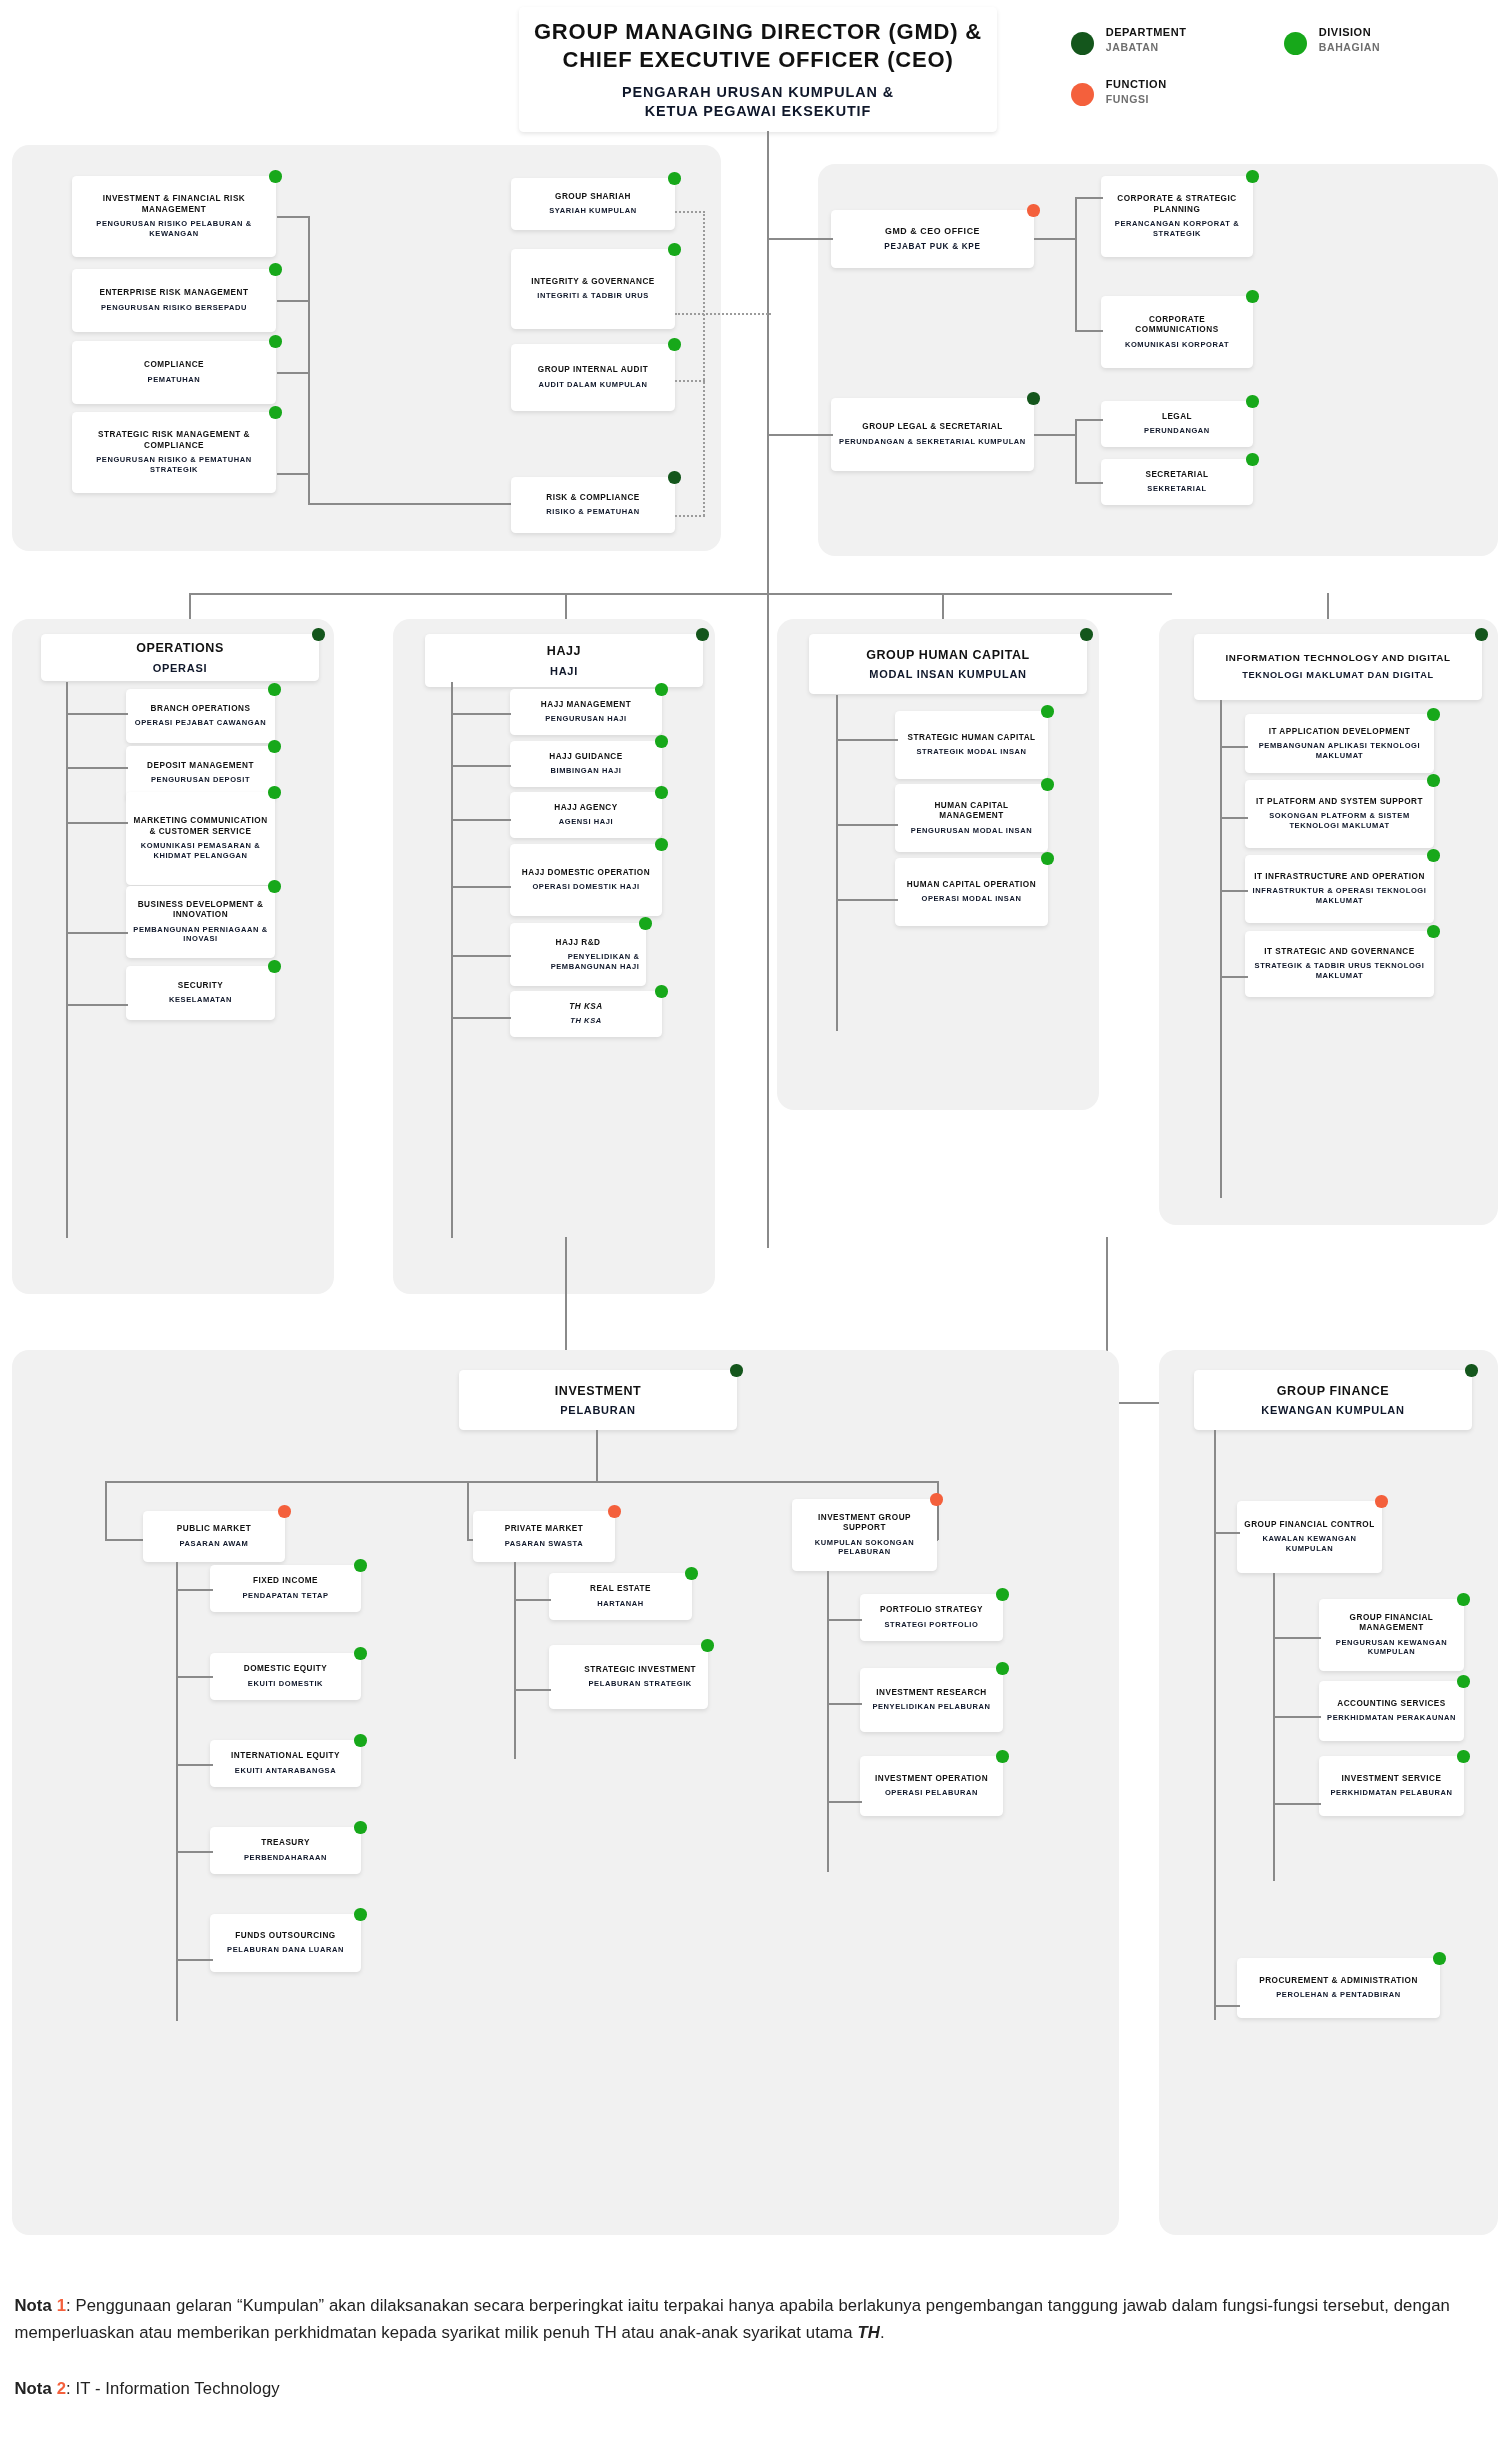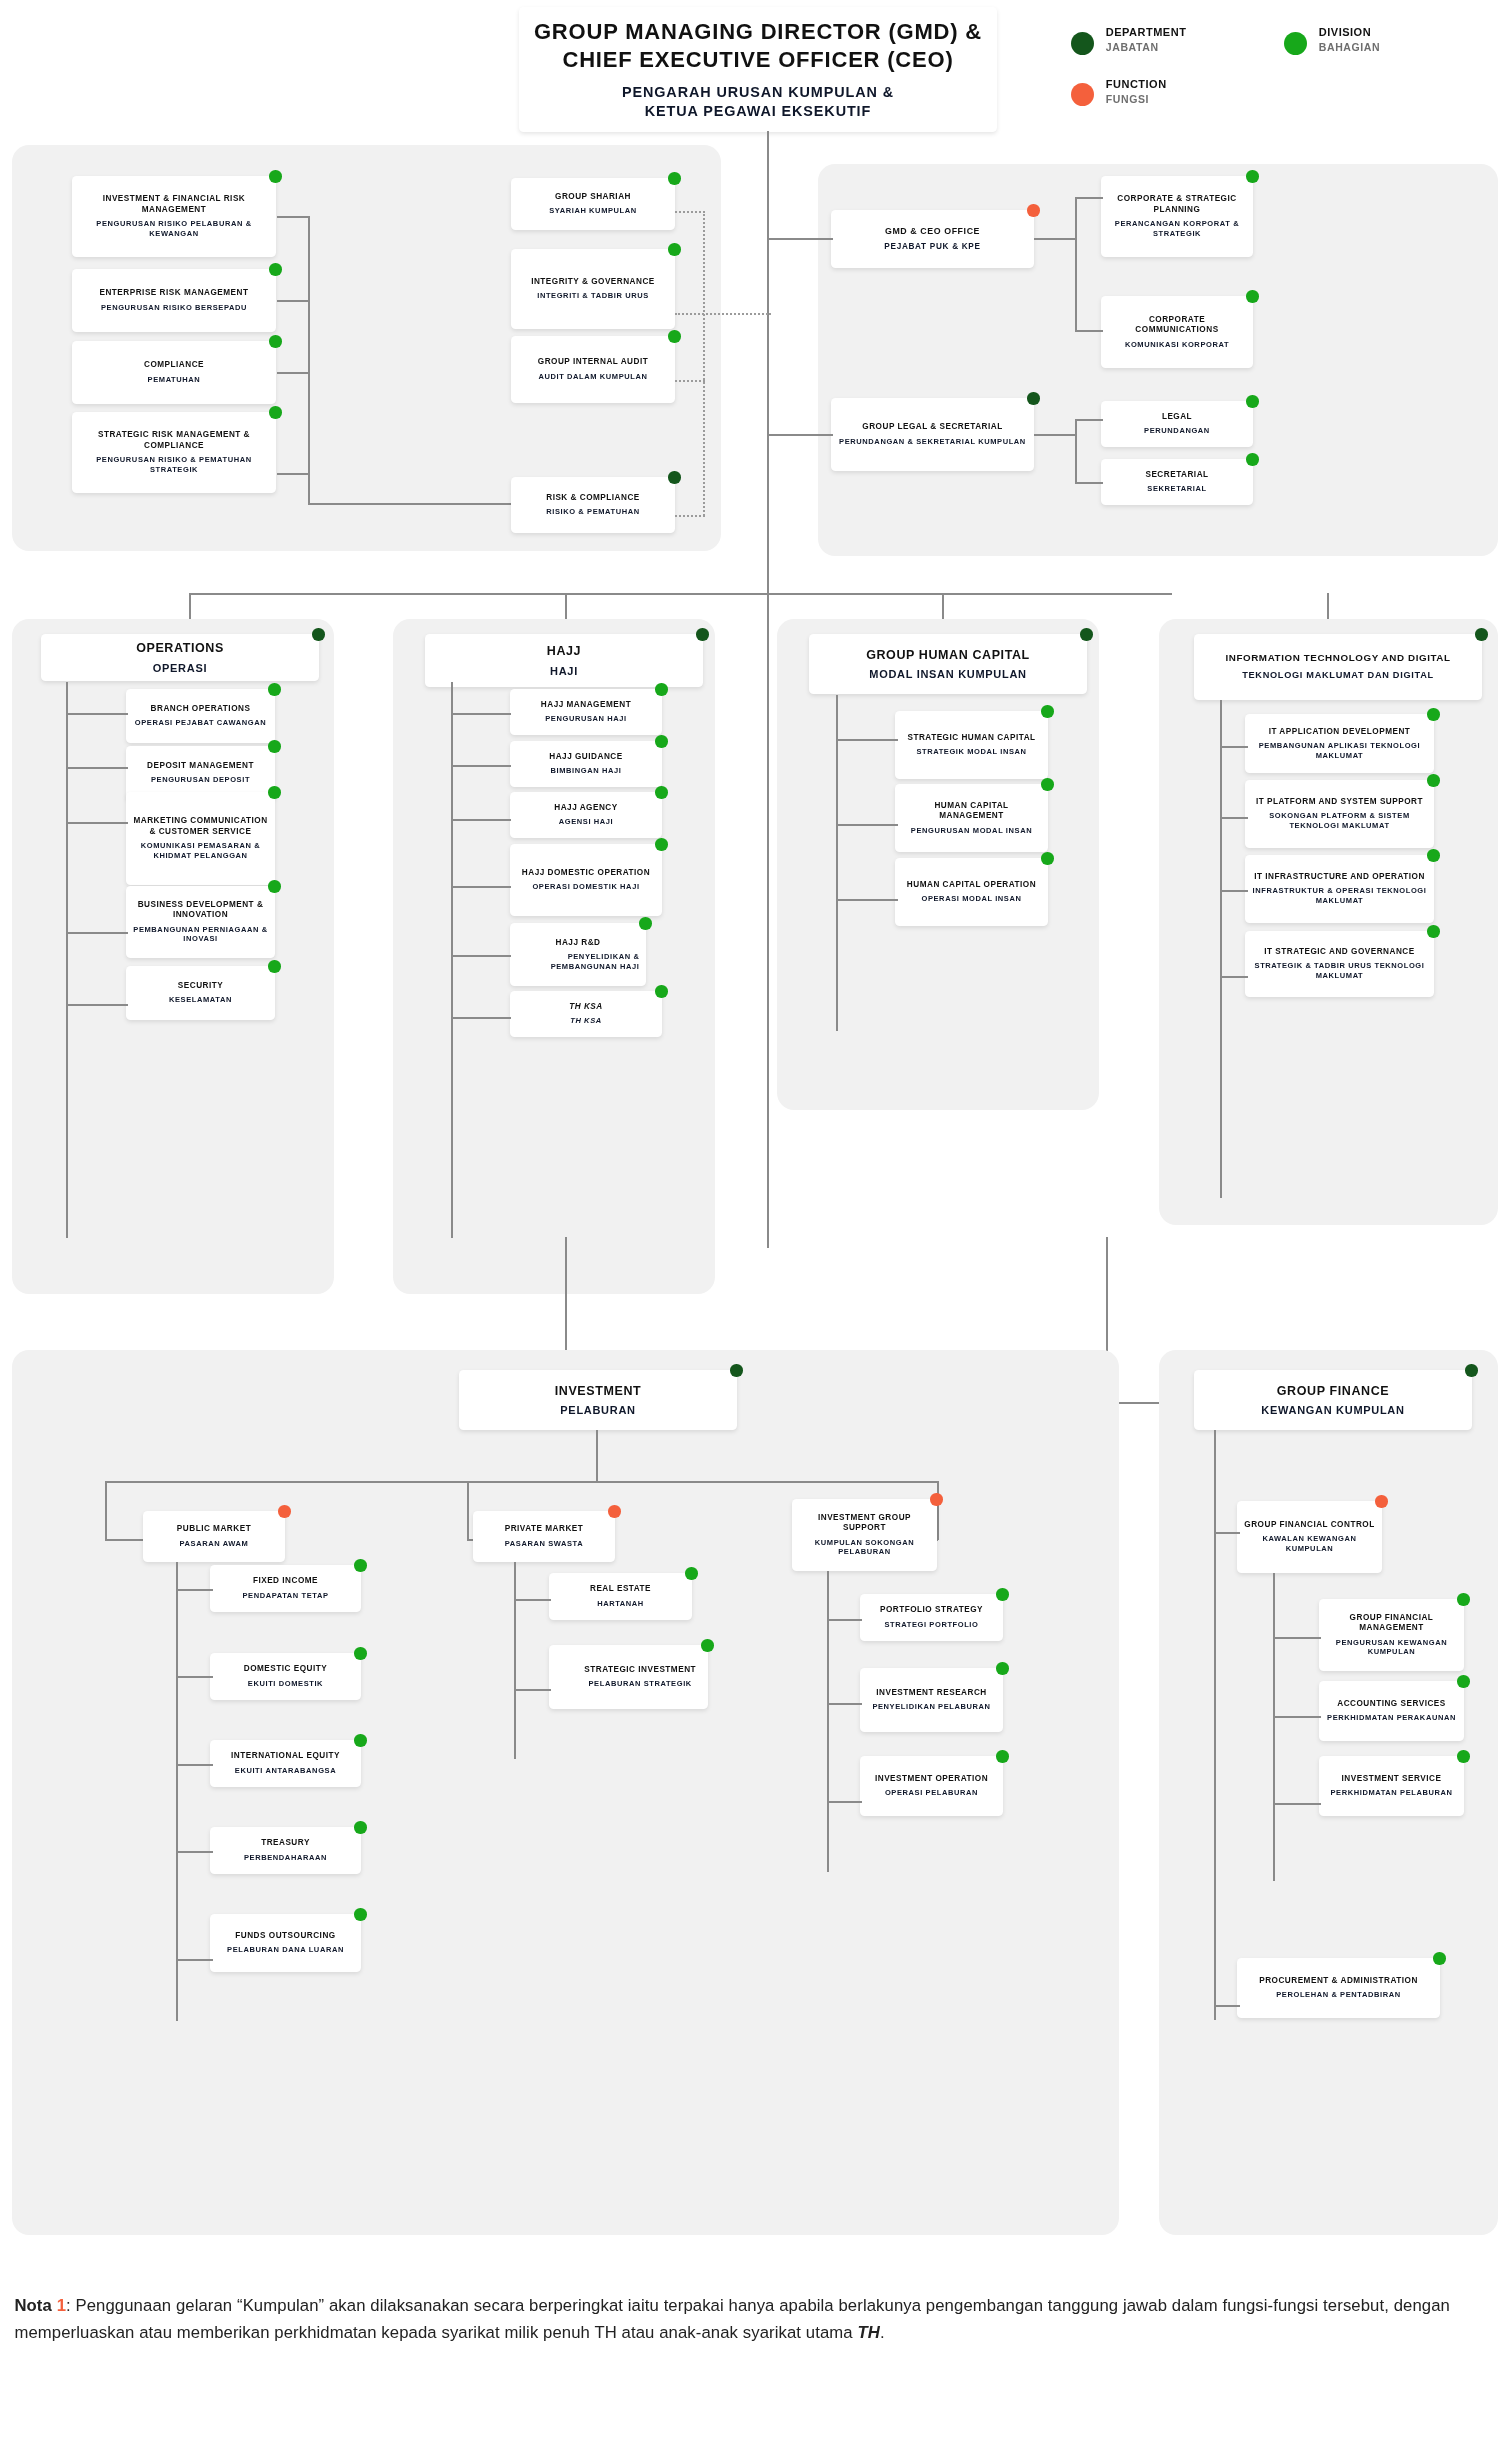--- a/index.html
+++ b/index.html
@@ -179,21 +179,21 @@
   <div class="node s-xs" style="left:511px; top:178px; width:164px; height:52px;">
     <span class="dot division"></span>
     <div class="en">GROUP SHARIAH</div>
     <div class="ms">SYARIAH KUMPULAN</div>
   </div>
   <div class="node s-xs" style="left:511px; top:249px; width:164px; height:80px;">
     <span class="dot division"></span>
     <div class="en">INTEGRITY &amp; GOVERNANCE</div>
     <div class="ms">INTEGRITI &amp; TADBIR URUS</div>
   </div>
-  <div class="node s-xs" style="left:511px; top:336px; width:164px; height:67px;">
+  <div class="node s-xs" style="left:511px; top:344px; width:164px; height:67px;">
     <span class="dot division"></span>
     <div class="en">GROUP INTERNAL AUDIT</div>
     <div class="ms">AUDIT DALAM KUMPULAN</div>
   </div>
   <div class="node s-xs" style="left:511px; top:477px; width:164px; height:56px;">
     <span class="dot department"></span>
     <div class="en">RISK &amp; COMPLIANCE</div>
     <div class="ms">RISIKO &amp; PEMATUHAN</div>
   </div>
 
@@ -568,16 +568,20 @@
     <div class="en">PROCUREMENT &amp; ADMINISTRATION</div>
     <div class="ms">PEROLEHAN &amp; PENTADBIRAN</div>
   </div>
   <div class="ln lnh" style="left:1214px; top:2005px; width:26px;"></div>
 
   <div id="notes">
     <div class="note">
       <b>Nota</b>
       <span class="num">1</span><span>: Penggunaan gelaran “Kumpulan” akan dilaksanakan secara berperingkat iaitu terpakai hanya apabila berlakunya pengembangan tanggung jawab dalam fungsi-fungsi tersebut, dengan memperluaskan atau memberikan perkhidmatan kepada syarikat milik penuh TH atau anak-anak syarikat utama </span><i>TH</i><span>.</span>
     </div>
+    <div class="note">
+      <b>Nota</b>
+      <span class="num">2</span><span>: IT - Information Technology</span>
+    </div>
   </div>
 
 </div>
 
 
 </body></html>

